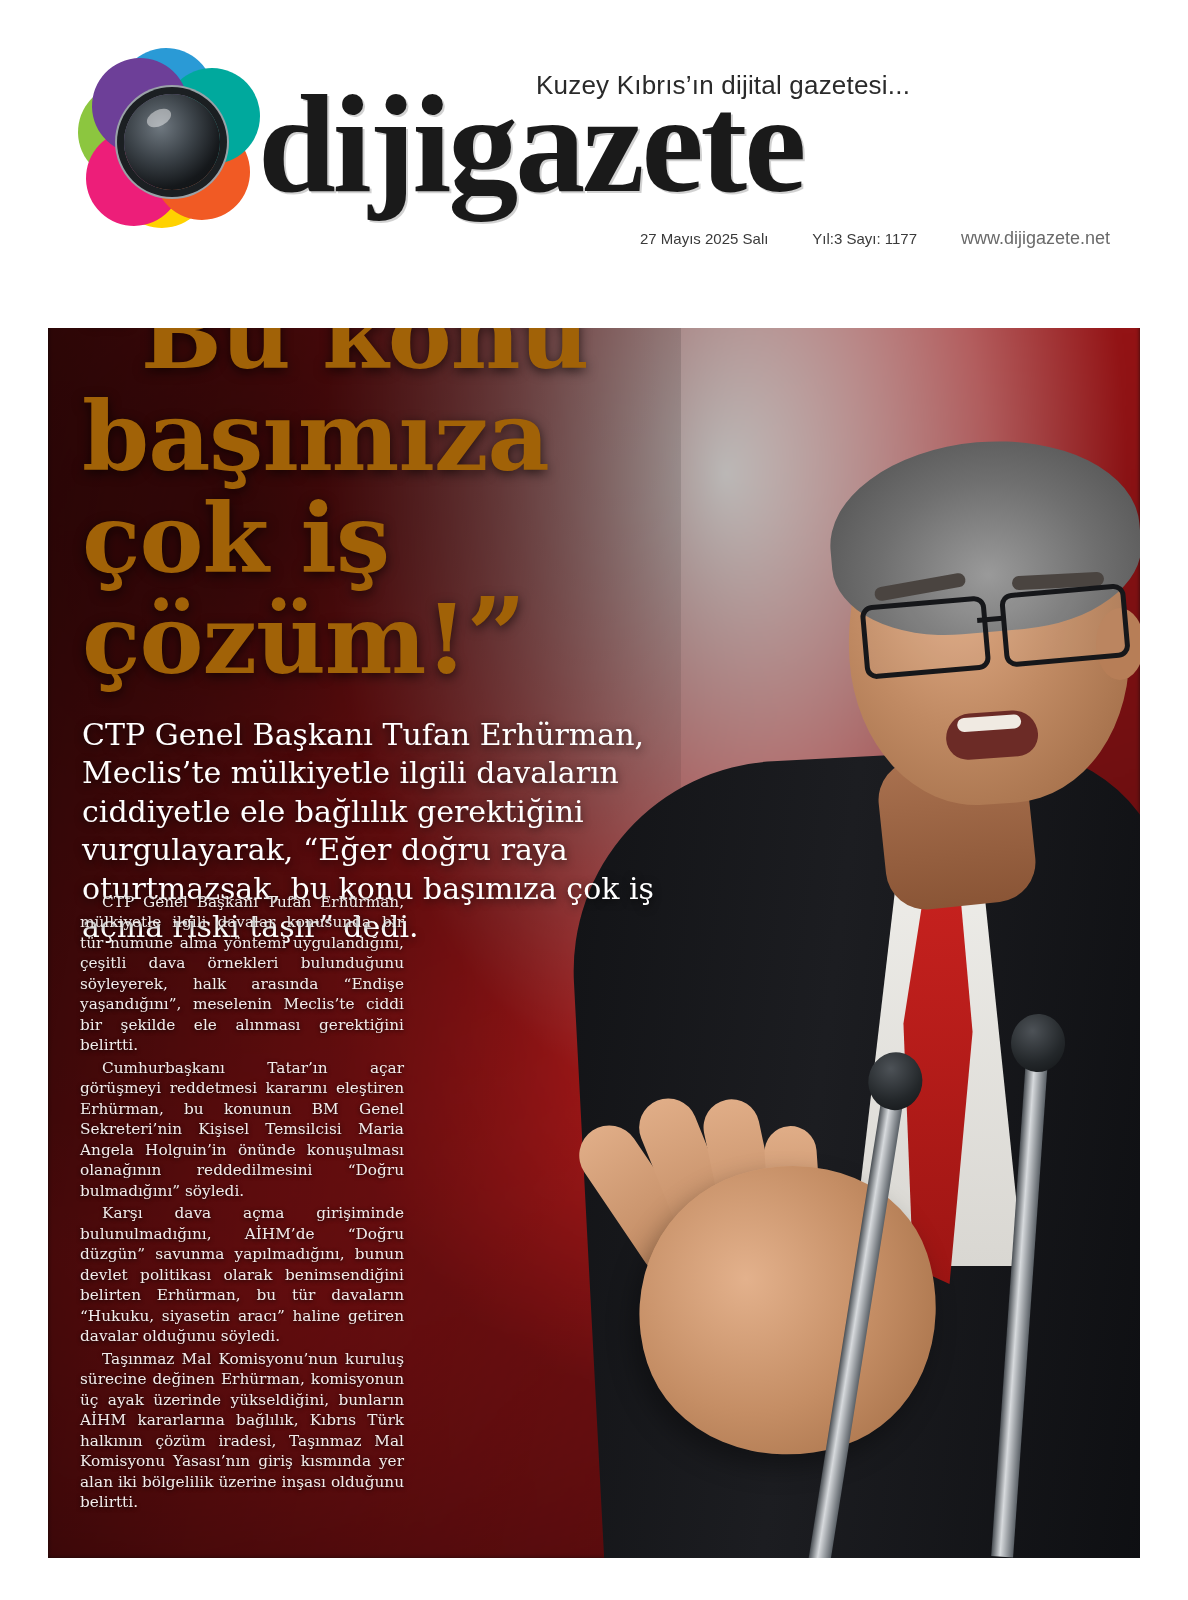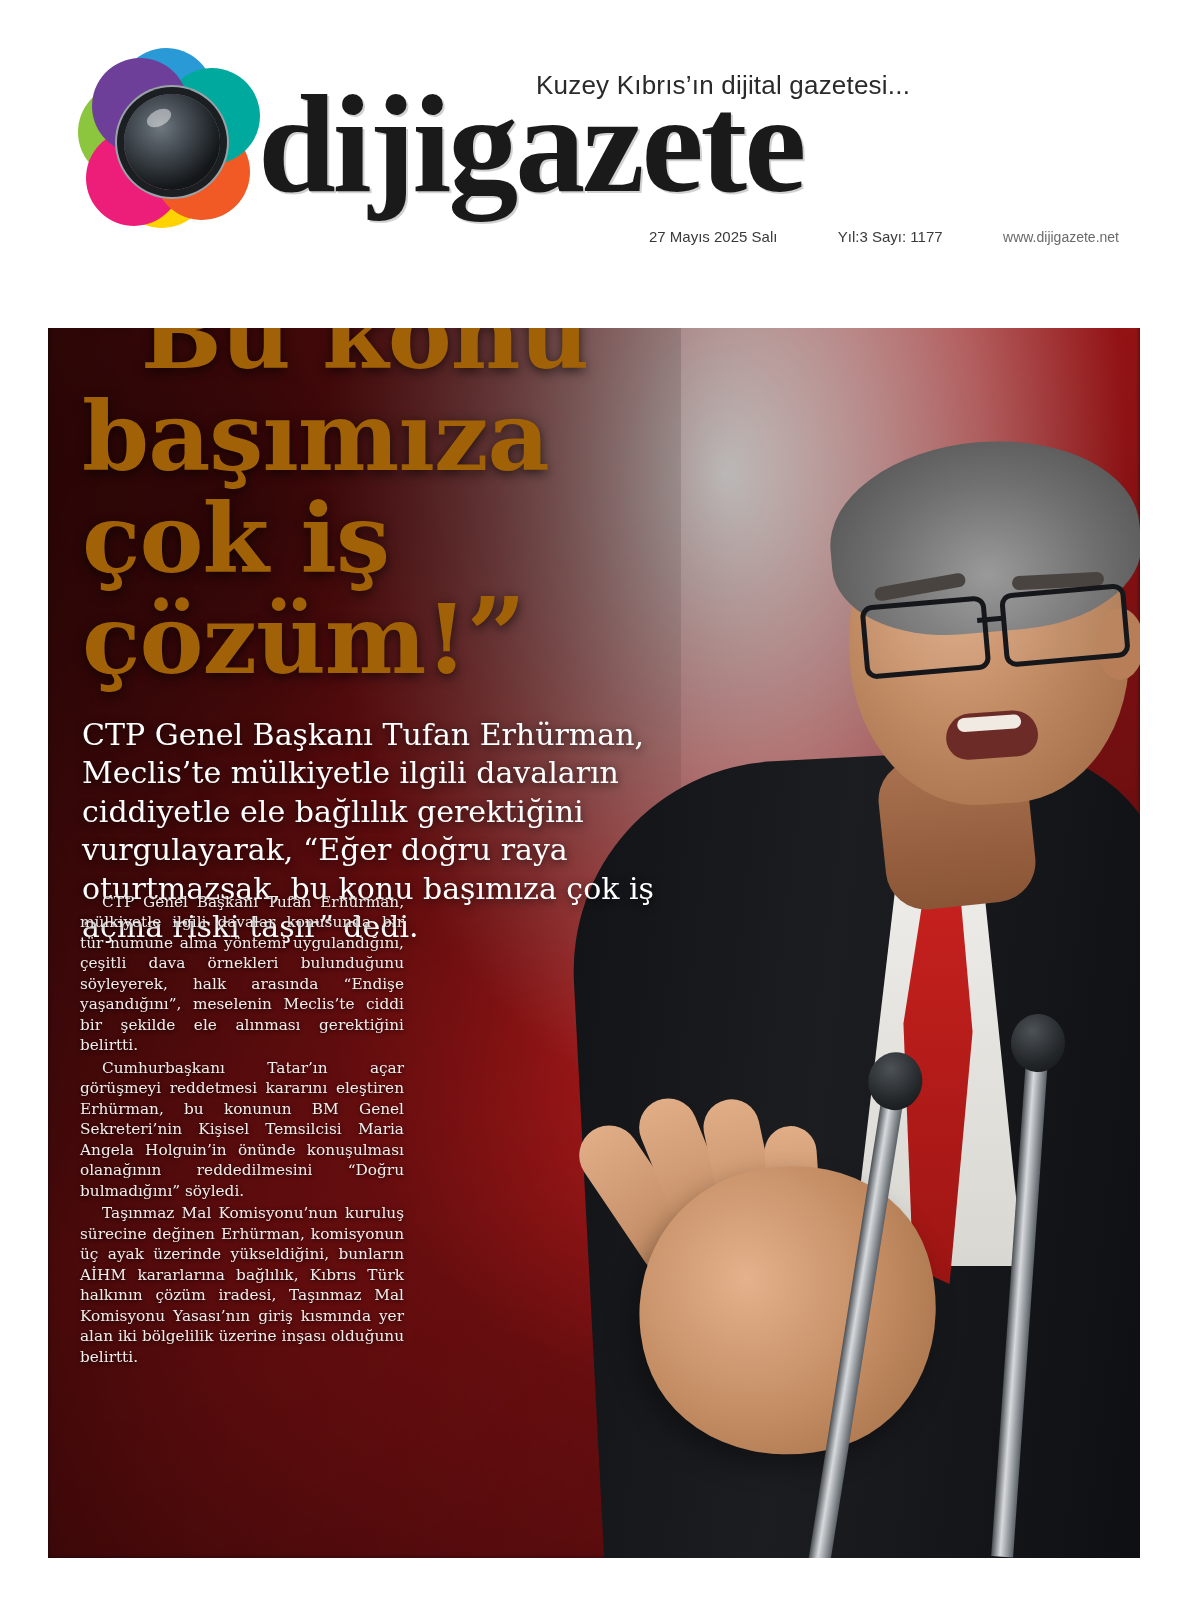--- a/index.html
+++ b/index.html
@@ -101,23 +101,22 @@
     position: absolute;
     left: 640px;
     top: 228px;
     width: 470px;
     display: flex;
     justify-content: space-between;
     align-items: center;
     font-size: 15px;
     color: #3a3a3a;
     z-index: 45;
-    margin-left: 9px;
-  }
-  .meta-row .meta-site { color: #6a6a6a; font-size: 14px; }
+  }
+  .meta-row .meta-site { color: #6a6a6a; font-size: 18px; }
 
   
   .hero {
     position: absolute;
     left: 48px;
     top: 236px;
     width: 1092px;
     height: 1322px;
     overflow: hidden;
     background: #2b0c0c;
@@ -389,20 +388,21 @@
     <span class="q">“</span><span>Bu konu</span><br>
     <span>başımıza</span><br>
     <span>çok iş çözüm!</span><span class="q">”</span>
   </div>
 
   <div class="deck">CTP Genel Başkanı Tufan Erhürman, Meclis’te mülkiyetle ilgili davaların ciddiyetle ele bağlılık gerektiğini vurgulayarak, “Eğer doğru raya oturtmazsak, bu konu başımıza çok iş açma riski taşır” dedi.</div>
 
   <div class="body-col">
     <p>CTP Genel Başkanı Tufan Erhürman, mülkiyetle ilgili davalar konusunda bir tür numune alma yöntemi uygulandığını, çeşitli dava örnekleri bulunduğunu söyleyerek, halk arasında “Endişe yaşandığını”, meselenin Meclis’te ciddi bir şekilde ele alınması gerektiğini belirtti.</p>
     <p>Cumhurbaşkanı Tatar’ın açar görüşmeyi reddetmesi kararını eleştiren Erhürman, bu konunun BM Genel Sekreteri’nin Kişisel Temsilcisi Maria Angela Holguin’in önünde konuşulması olanağının reddedilmesini “Doğru bulmadığını” söyledi.</p>
+    <p>Karşı dava açma girişiminde bulunulmadığını, AİHM’de “Doğru düzgün” savunma yapılmadığını, bunun devlet politikası olarak benimsendiğini belirten Erhürman, bu tür davaların “Hukuku, siyasetin aracı” haline getiren davalar olduğunu söyledi.</p>
     <p>Taşınmaz Mal Komisyonu’nun kuruluş sürecine değinen Erhürman, komisyonun üç ayak üzerinde yükseldiğini, bunların AİHM kararlarına bağlılık, Kıbrıs Türk halkının çözüm iradesi, Taşınmaz Mal Komisyonu Yasası’nın giriş kısmında yer alan iki bölgelilik üzerine inşası olduğunu belirtti.</p>
   </div>
 
   <div class="masthead">
     <div class="logo-mark">
       <div class="petal p1"></div>
       <div class="petal p2"></div>
       <div class="petal p3"></div>
       <div class="petal p4"></div>
       <div class="petal p5"></div>

